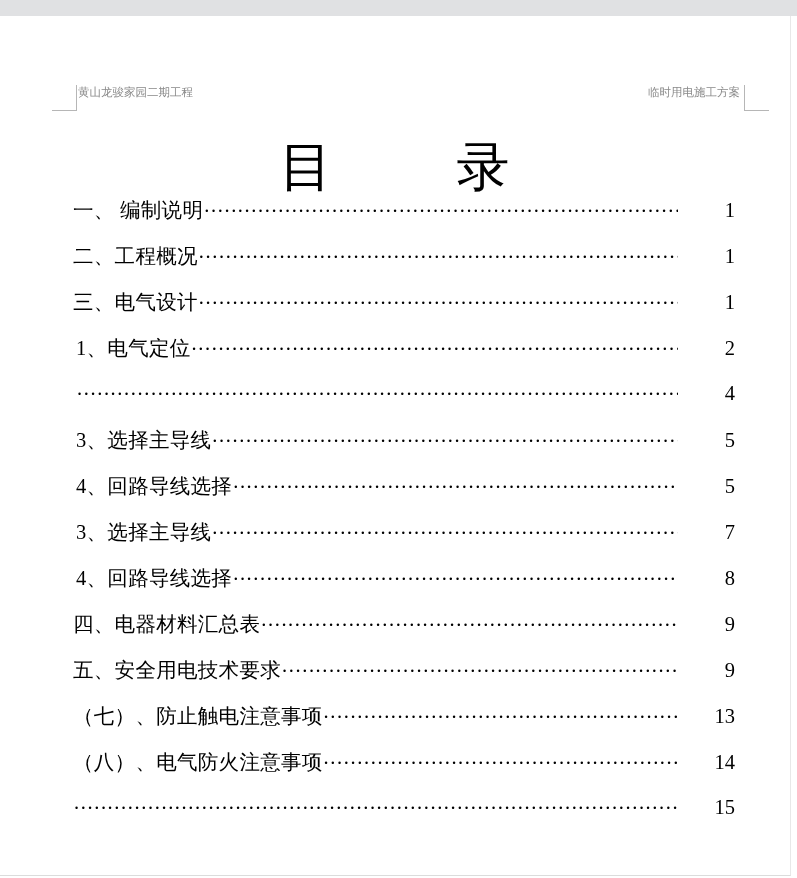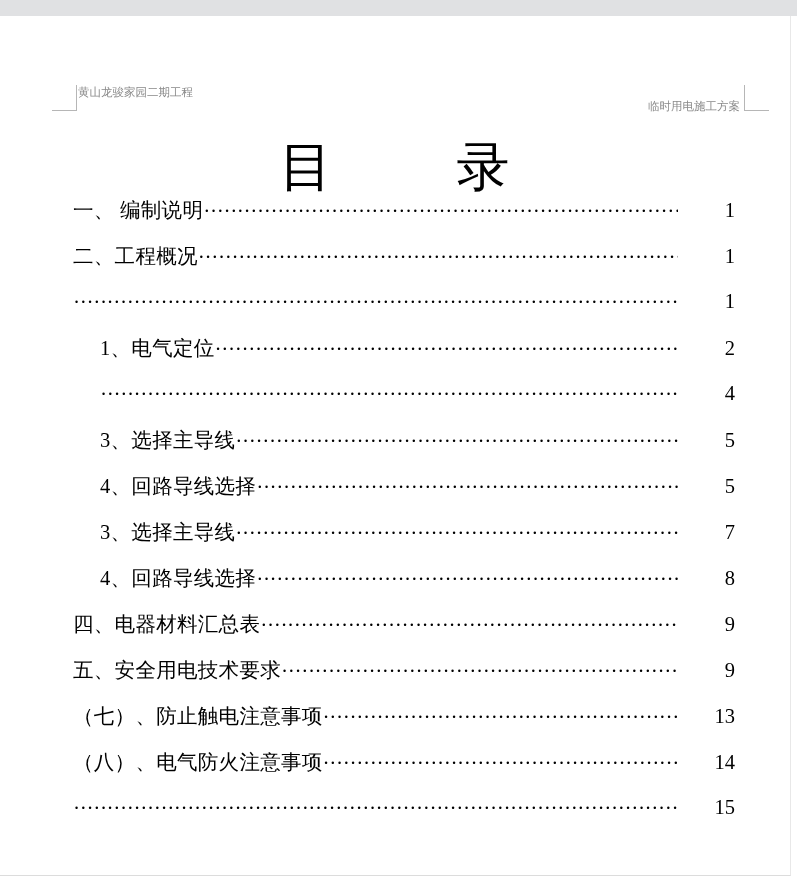--- a/index.html
+++ b/index.html
@@ -47,21 +47,21 @@
     display: flex;
     justify-content: space-between;
     align-items: flex-start;
     color: #8a8a8a;
     font-family: Liberation Sans, sans-serif;
     font-size: 11.5px;
     line-height: 16px;
     letter-spacing: 0px;
     white-space: nowrap;
   }
-  .doc-header .hdr-right { text-align: right; margin-top: 14px; }
+  .doc-header .hdr-right { text-align: right; }
 
   
   .crop-mark {
     position: absolute;
     width: 25px;
     height: 26px;
   }
   .crop-mark::before {
     content: "";
     position: absolute;
@@ -106,21 +106,21 @@
   .toc-entry {
     display: flex;
     align-items: baseline;
     height: 46px;
     font-size: 20.5px;
     color: #000000;
     white-space: nowrap;
     box-sizing: border-box;
   }
   .toc-entry.level-1 { padding-left: 73px; }
-  .toc-entry.level-2 { padding-left: 100px; }
+  .toc-entry.level-2 { padding-left: 76px; }
 
   .toc-label {
     flex: 0 0 auto;
     letter-spacing: 0.3px;
   }
   .toc-leader {
     flex: 1 1 auto;
     overflow: hidden;
     margin: 0 1px;
     position: relative;
@@ -167,20 +167,21 @@
       <span class="toc-label">一、  编制说明</span>
       <span class="toc-leader"></span>
       <span class="toc-page">1</span>
     </div>
     <div class="toc-entry level-1">
       <span class="toc-label">二、工程概况</span>
       <span class="toc-leader"></span>
       <span class="toc-page">1</span>
     </div>
     <div class="toc-entry level-1">
+      <span class="toc-label">三、电气设计</span>
       <span class="toc-leader"></span>
       <span class="toc-page">1</span>
     </div>
     <div class="toc-entry level-2">
       <span class="toc-label">1、电气定位</span>
       <span class="toc-leader"></span>
       <span class="toc-page">2</span>
     </div>
     <div class="toc-entry level-2">
       <span class="toc-leader"></span>

